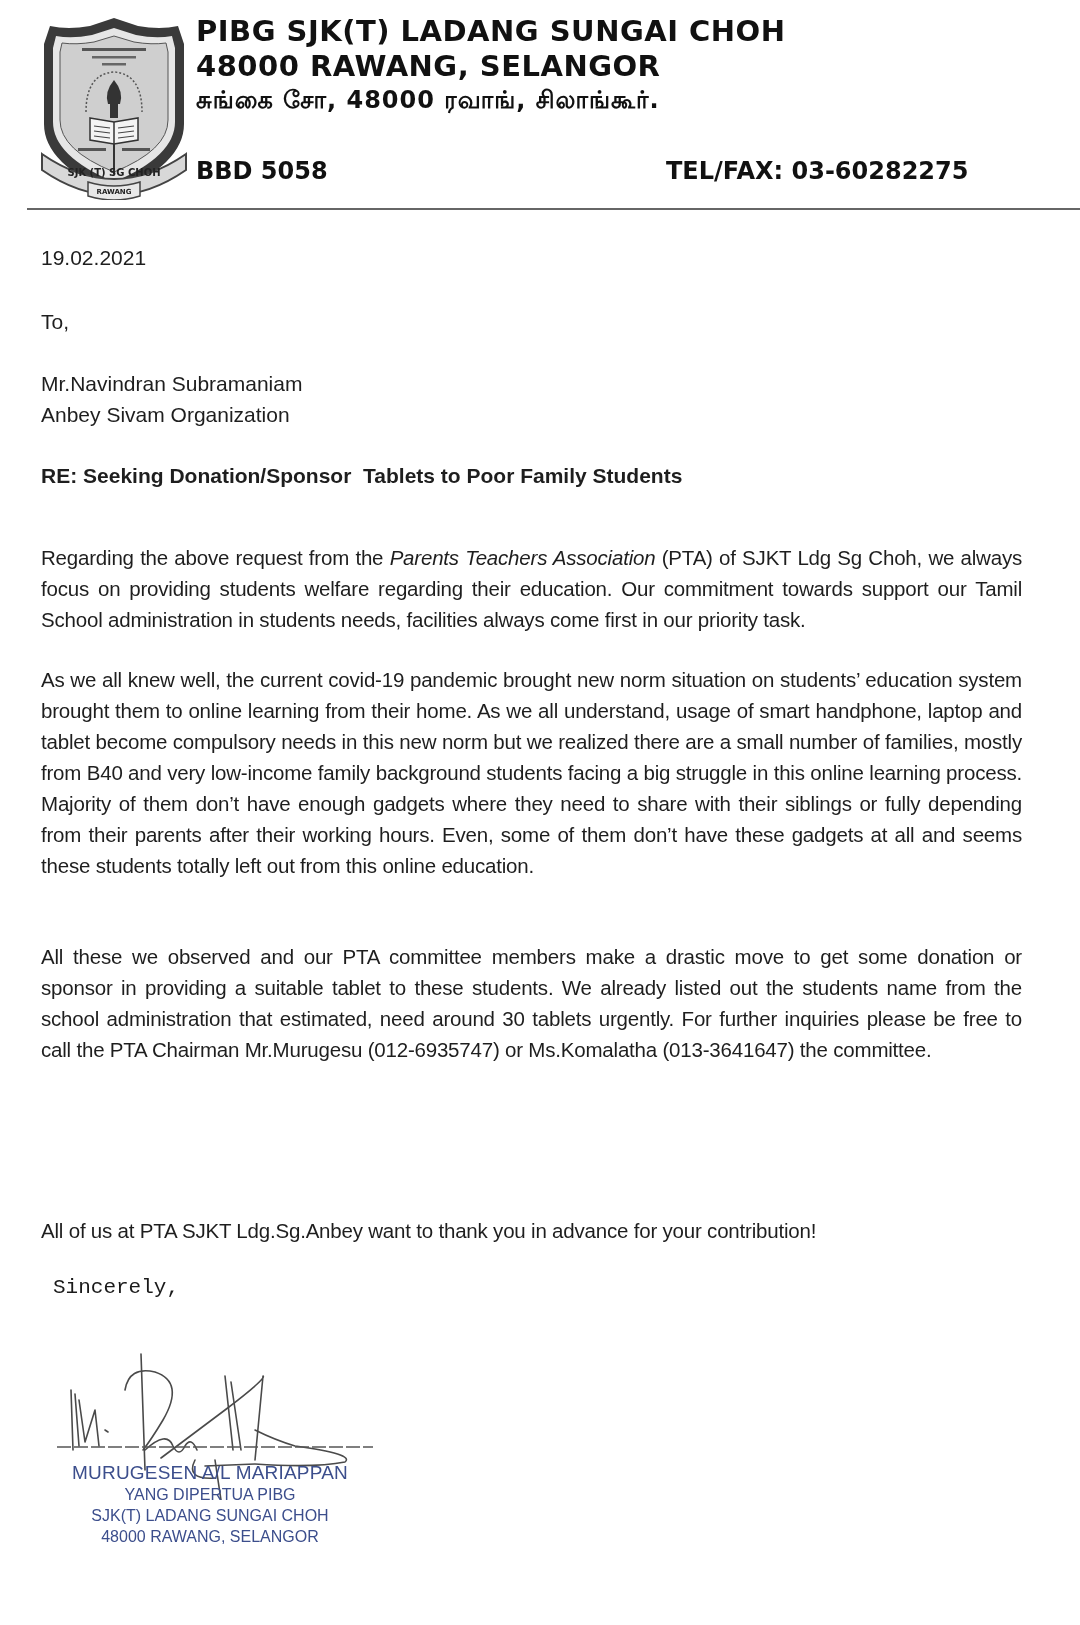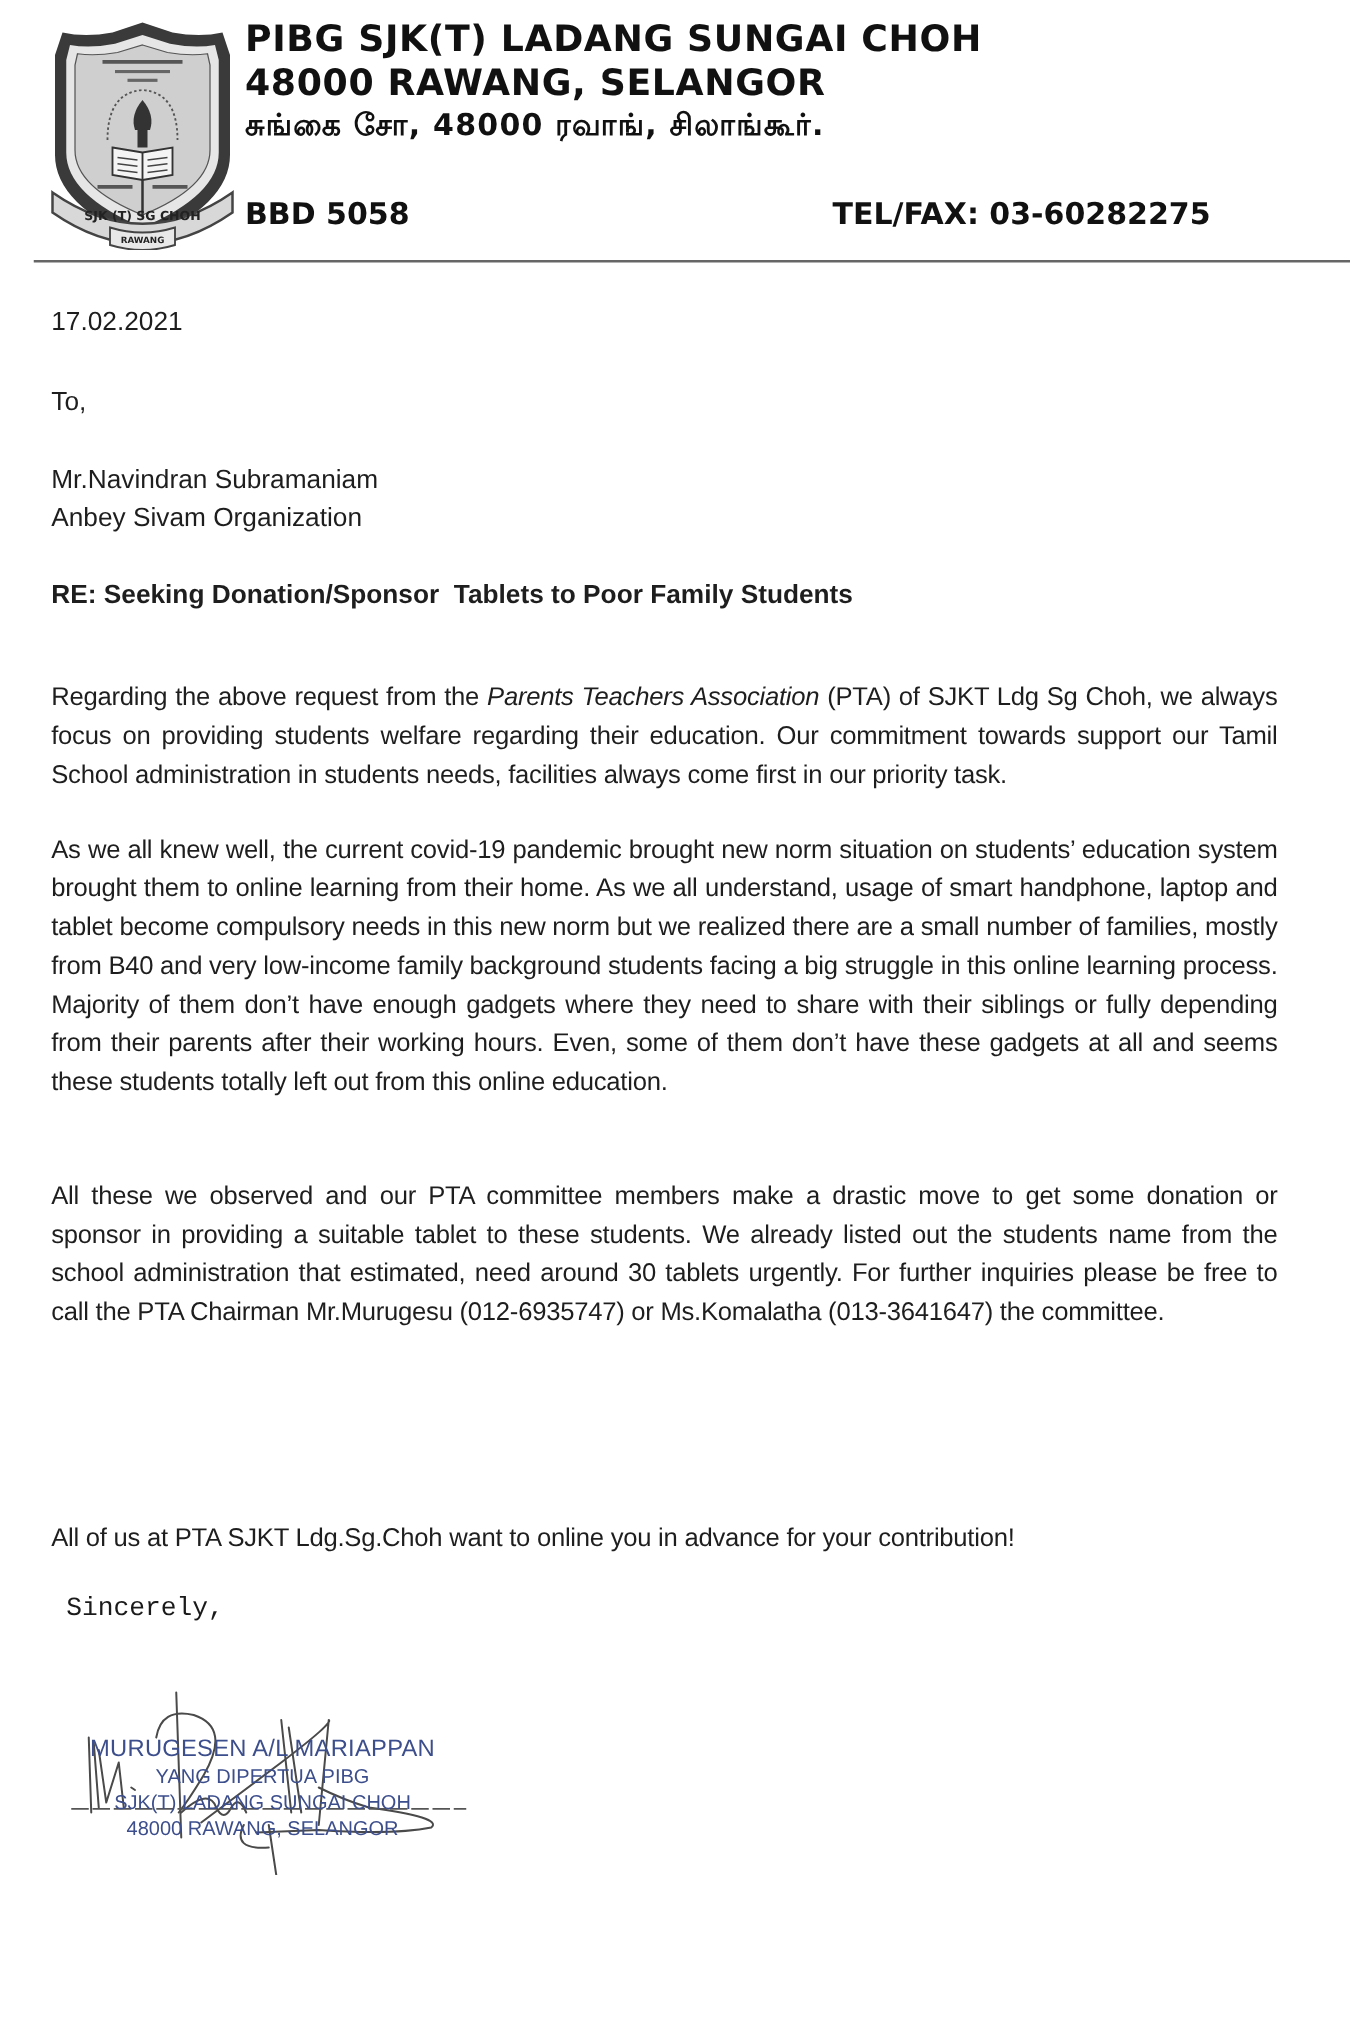--- a/index.html
+++ b/index.html
@@ -29,21 +29,21 @@
   .para { position: absolute; left: 41px; width: 981px; line-height: 31px; text-align: justify; font-family: "Liberation Sans", sans-serif; font-size: 20.5px; color: #1e1e1e; letter-spacing: -0.2px; }
   .p1 { top: 542px; }
   .p2 { top: 664px; }
   .p3 { top: 941px; }
   .p4 { top: 1124px; }
   .p5 { top: 1215px; }
   .closing { position: absolute; left: 41px; top: 1276px; font-family: Liberation Mono, monospace; font-size: 21px; margin-left: 12px; }
 
   
   .signature { position: absolute; left: 55px; top: 1350px; width: 320px; height: 150px; }
-  .stamp { position: absolute; left: 60px; top: 1389px; width: 300px; text-align: center; font-family: "Liberation Sans", sans-serif; color: #3c4e8c; }
+  .stamp { position: absolute; left: 60px; top: 1462px; width: 300px; text-align: center; font-family: "Liberation Sans", sans-serif; color: #3c4e8c; }
   .stamp .name { font-size: 19px; line-height: 22px; letter-spacing: 0.2px; }
   .stamp .sub { font-size: 16px; line-height: 21px; }
 </style>
 </head>
 <body>
 
 <div class="page">
 
   <svg class="logo" viewBox="0 0 152 186">
     <path d="M76 4 L100 12 Q122 16 140 12 L146 30 L146 110 Q146 150 76 180 Q6 150 6 110 L6 30 L12 12 Q30 16 52 12 Z" fill="#3a3a3a"></path>
@@ -80,33 +80,33 @@
     <div class="head-line1">PIBG SJK(T) LADANG SUNGAI CHOH</div>
     <div class="head-line2">48000 RAWANG, SELANGOR</div>
     <div class="head-tamil2">சுங்கை சோ, 48000 ரவாங், சிலாங்கூர்.</div>
     <div class="head-row5">
       <span class="bbd">BBD 5058</span>
       <span class="tel">TEL/FAX: 03-60282275</span>
     </div>
   </div>
   <div class="rule"></div>
 
-  <div class="body-text line date">17.02.2021</div>
+  <div class="body-text line date">19.02.2021</div>
   <div class="body-text line to">To,</div>
   <div class="body-text line recip1">Mr.Navindran Subramaniam</div>
   <div class="body-text line recip2">Anbey Sivam Organization</div>
   <div class="body-text line re">
     <span>RE:</span>
     <span class="subject" style="white-space:pre;">Seeking Donation/Sponsor  Tablets to Poor Family Students</span>
   </div>
 
   <div class="para p1"><span>Regarding the above request from the </span><i>Parents Teachers Association</i><span> (PTA) of SJKT Ldg Sg Choh, we always focus on providing students welfare regarding their education. Our commitment towards support our Tamil School administration in students needs, facilities always come first in our priority task.</span></div>
   <div class="para p2">As we all knew well, the current covid-19 pandemic brought new norm situation on students’ education system brought them to online learning from their home. As we all understand, usage of smart handphone, laptop and tablet become compulsory needs in this new norm but we realized there are a small number of families, mostly from B40 and very low-income family background students facing a big struggle in this online learning process. Majority of them don’t have enough gadgets where they need to share with their siblings or fully depending from their parents after their working hours. Even, some of them don’t have these gadgets at all and seems these students totally left out from this online education.</div>
   <div class="para p3">All these we observed and our PTA committee members make a drastic move to get some donation or sponsor in providing a suitable tablet to these students. We already listed out the students name from the school administration that estimated, need around 30 tablets urgently. For further inquiries please be free to call the PTA Chairman Mr.Murugesu (012-6935747) or Ms.Komalatha (013-3641647) the committee.</div>
-  <div class="para p5">All of us at PTA SJKT Ldg.Sg.Choh want to online you in advance for your contribution!</div>
+  <div class="para p5">All of us at PTA SJKT Ldg.Sg.Anbey want to thank you in advance for your contribution!</div>
   <div class="closing">Sincerely,</div>
 
   <svg class="signature" viewBox="0 0 320 150">
     <g fill="none" stroke="#4a4a4a" stroke-width="1.6" stroke-linecap="round" stroke-linejoin="round">
       <path d="M16 40 L18 100 M20 44 L24 96 M24 50 L30 92 L40 60 L44 96"></path>
       <path d="M50 80 L53 82"></path>
       <path d="M86 4 L90 120"></path>
       <path d="M70 40 Q74 16 100 22 Q130 32 108 70 Q96 90 88 100"></path>
       <path d="M90 100 Q112 80 118 96 Q124 108 130 96 Q136 86 142 100"></path>
       <path d="M106 108 L170 60 Q212 28 208 26 L200 110"></path>

